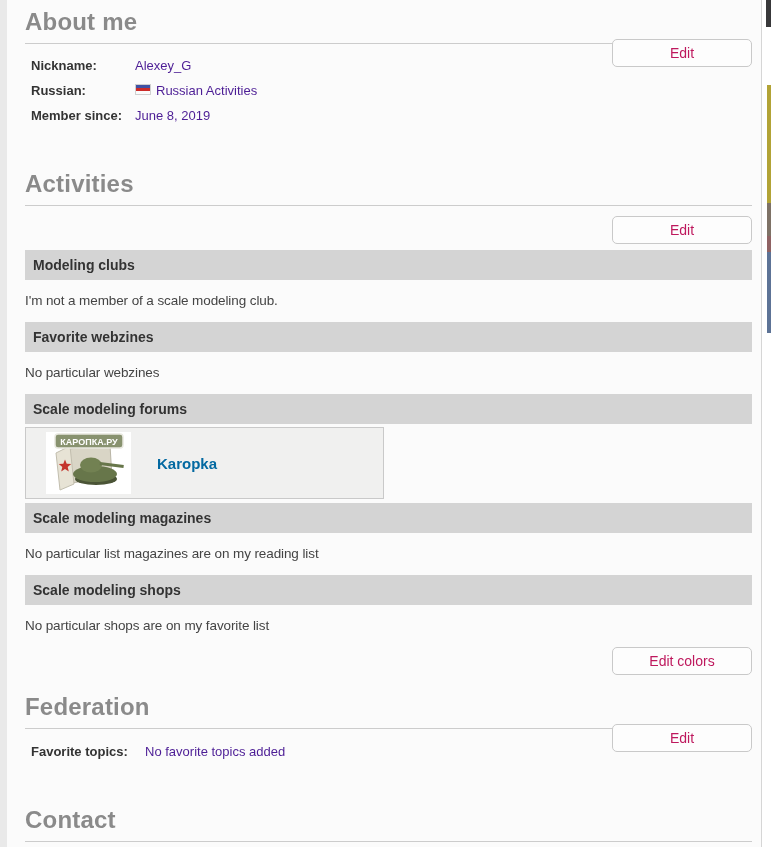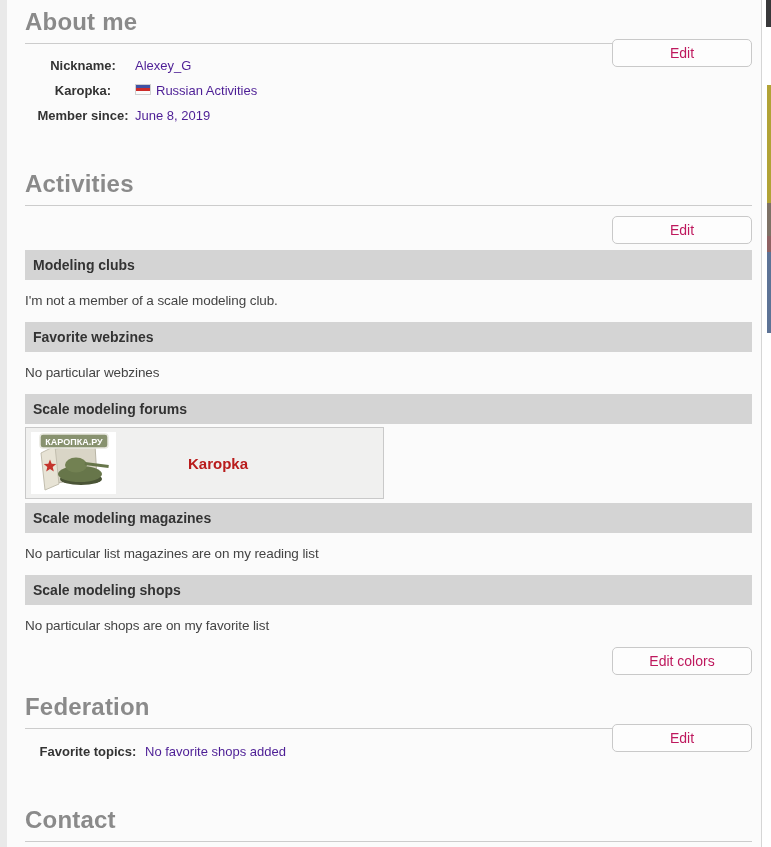--- a/index.html
+++ b/index.html
@@ -8,21 +8,21 @@
   .page-left-strip { position:absolute; left:0; top:0; width:7px; height:847px; background:#e9e9e9; }
   .content-panel { position:absolute; left:7px; top:0; width:755px; height:847px;
                    background:#fbfbfb; border-right:1px solid #d6d6d6; }
   .content-inner { margin-left:18px; width:727px; position:relative; }
 
   h2.section-title { font-size:24px; font-weight:bold; color:#8a8a8a; letter-spacing:0.2px;
                      padding:6px 0 7px 0; border-bottom:1px solid #cccccc; }
   .about h2 { padding-top:8px; }
 
   .kv-rows { position:relative; padding-top:14px; }
-  .kv-row { display:flex; margin-bottom:10px;text-align:center; }
+  .kv-row { display:flex; margin-bottom:10px; }
   .kv-label { width:110px; padding-left:6px; font-weight:bold; font-size:13px; color:#333333; line-height:15px; }
   .kv-value { font-size:13px; color:#4c1d95; line-height:15px; display:flex; align-items:flex-start; }
 
   .flag { width:16px; height:11px; margin-right:5px; margin-top:1px; display:inline-block;
           border:1px solid #d0d0d0; }
   .flag .w { height:3px; background:#f5f5f5; }
   .flag .b { height:3px; background:#3f51a3; }
   .flag .r { height:3px; background:#cc2b28; }
 
   .btn { display:block; width:140px; height:28px; background:#fdfdfd; border:1px solid #c9c9c9;
@@ -33,23 +33,23 @@
   .btn-colors { margin:14px 0 0 auto; }
 
   .activities h2 { margin-top:41px; }
 
   .section-bar { height:30px; line-height:30px; background:#d4d4d4; padding:0 8px;
                  font-size:14px; font-weight:bold; color:#333333; }
   .bar-first { margin-top:6px; }
   .plain-text { margin:13px 0 14px 0; font-size:13.5px; color:#444444; line-height:15px; letter-spacing:-0.1px; }
 
   .forum-card { margin:3px 0 4px 0; width:359px; height:72px; background:#f0f0ef;
-                border:1px solid #c9c9c9; display:flex; align-items:center; cursor:pointer; }
+                border:1px solid #c9c9c9; display:flex; align-items:center; cursor:pointer;padding-left:15px; }
   .forum-logo { width:85px; height:62px; margin-left:5px; background:#ffffff; flex:0 0 auto; }
-  .forum-name { margin-left:72px; font-size:15px; font-weight:bold; color:#b91c1c; }
+  .forum-name { margin-left:26px; font-size:15px; font-weight:bold; color:#0369a1; }
 
   .interests h2 { margin-top:12px; }
   .interests .kv-label { width:120px; line-height:17px; }
   .interests .kv-value { line-height:17px; }
 
   .contact h2 { margin-top:40px; }
 
   
   .edge-frag { position:absolute; }
   .frag-dark   { left:766px; top:0;     width:5px; height:27px;  background:#38383a; }
@@ -68,21 +68,21 @@
 
     <section class="about">
       <h2 class="section-title">About me</h2>
       <div class="kv-rows">
         <button class="btn btn-abs">Edit</button>
         <div class="kv-row">
           <div class="kv-label">Nickname:</div>
           <div class="kv-value">Alexey_G</div>
         </div>
         <div class="kv-row">
-          <div class="kv-label">Karopka:</div>
+          <div class="kv-label">Russian:</div>
           <div class="kv-value">
             <span class="flag"><span class="w"></span><span class="b" style="display:block"></span><span class="r" style="display:block"></span></span>
             <span>Russian Activities</span>
           </div>
         </div>
         <div class="kv-row">
           <div class="kv-label">Member since:</div>
           <div class="kv-value">June 8, 2019</div>
         </div>
       </div>
@@ -125,21 +125,21 @@
 
       <button class="btn btn-colors">Edit colors</button>
     </section>
 
     <section class="interests">
       <h2 class="section-title">Federation</h2>
       <div class="kv-rows">
         <button class="btn btn-abs">Edit</button>
         <div class="kv-row">
           <div class="kv-label">Favorite topics:</div>
-          <div class="kv-value">No favorite shops added</div>
+          <div class="kv-value">No favorite topics added</div>
         </div>
       </div>
     </section>
 
     <section class="contact">
       <h2 class="section-title">Contact</h2>
     </section>
 
   </div>
 </div>

